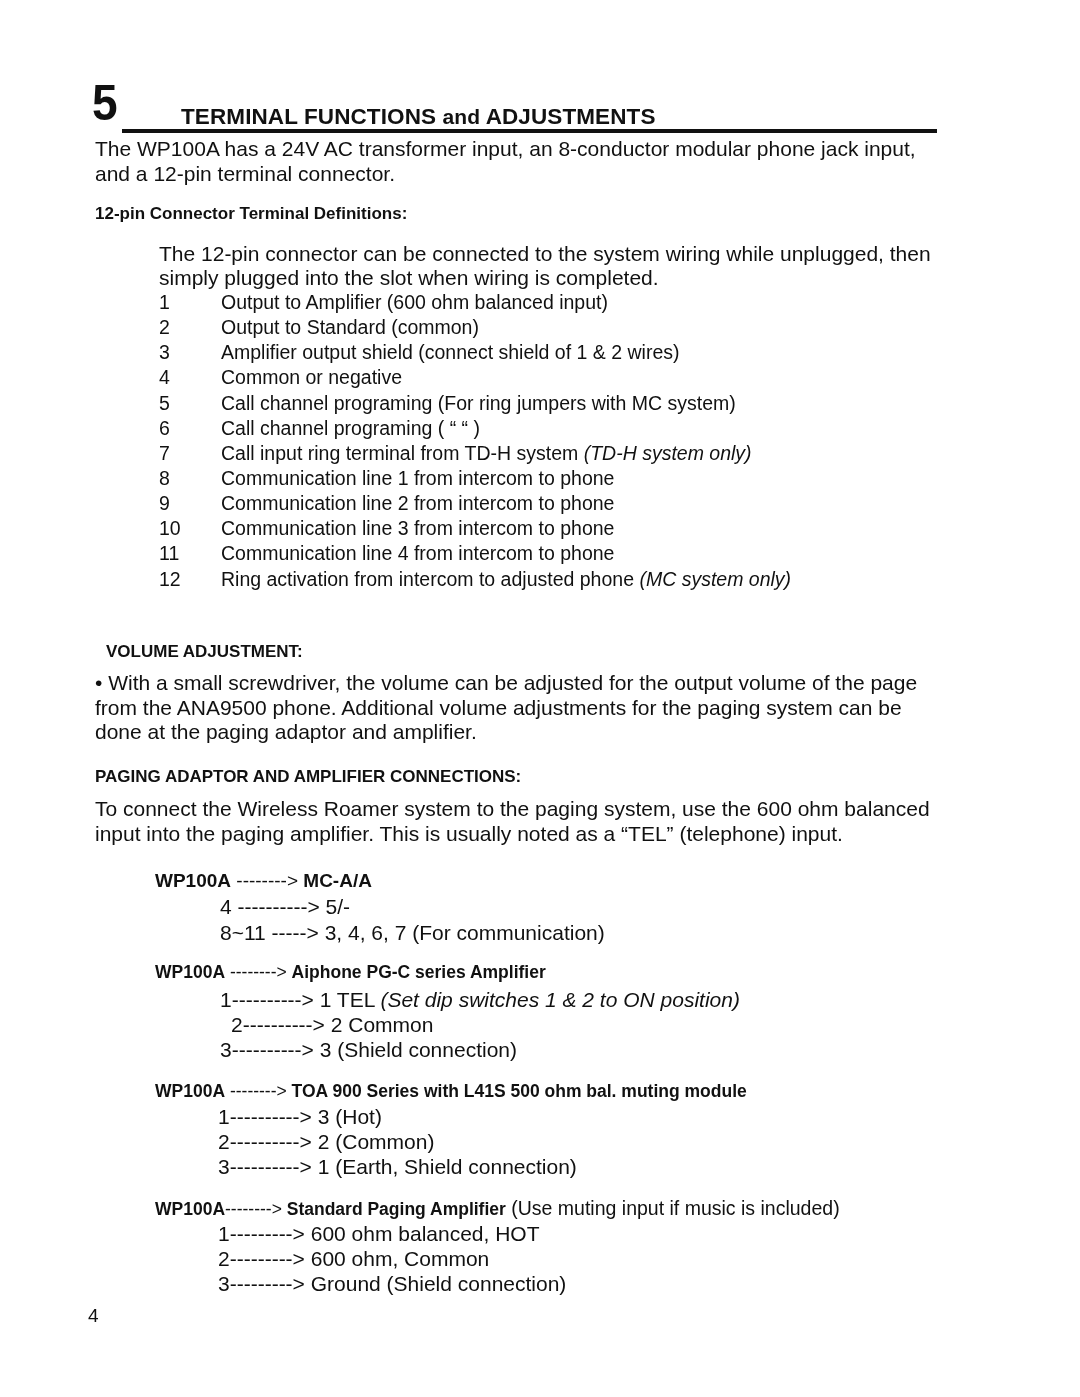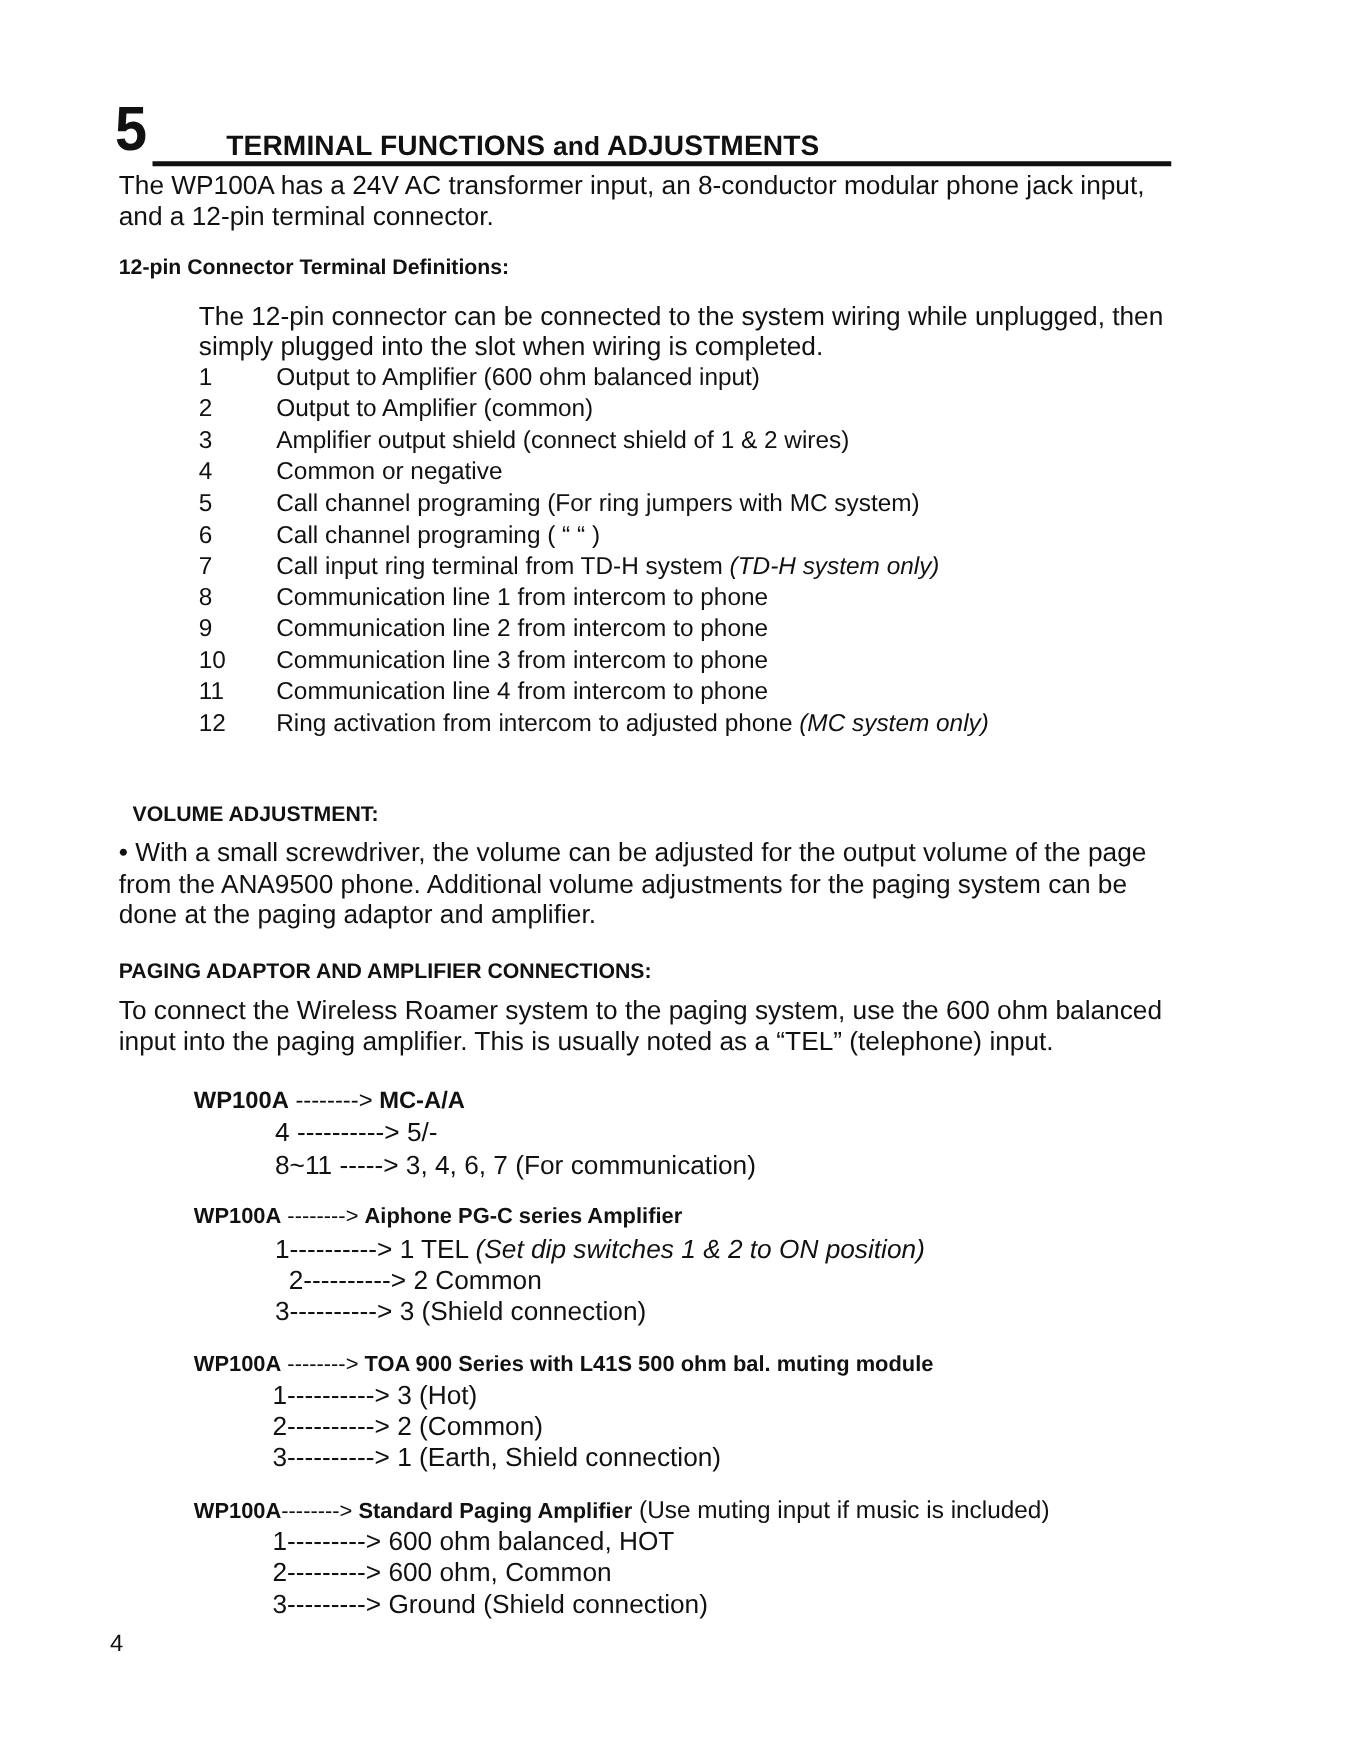--- a/index.html
+++ b/index.html
@@ -46,21 +46,21 @@
 <div class="abs body-text" style="left:159px; top:241px;">The 12-pin connector can be connected to the system wiring while unplugged, then</div>
 <div class="abs body-text" style="left:159px; top:265px;">simply plugged into the slot when wiring is completed.</div>
 
 <div class="abs" style="left:159px; top:290px; width:780px; height:310px;">
   <div class="abs pin-row" style="left:0; top:0;">
     <span class="pin-num">1</span>
     <span class="pin-desc">Output to Amplifier (600 ohm balanced input)</span>
   </div>
   <div class="abs pin-row" style="left:0; top:25px;">
     <span class="pin-num">2</span>
-    <span class="pin-desc">Output to Amplifier (common)</span>
+    <span class="pin-desc">Output to Standard (common)</span>
   </div>
   <div class="abs pin-row" style="left:0; top:50px;">
     <span class="pin-num">3</span>
     <span class="pin-desc">Amplifier output shield (connect shield of 1 &amp; 2 wires)</span>
   </div>
   <div class="abs pin-row" style="left:0; top:75px;">
     <span class="pin-num">4</span>
     <span class="pin-desc">Common or negative</span>
   </div>
   <div class="abs pin-row" style="left:0; top:101px;">

